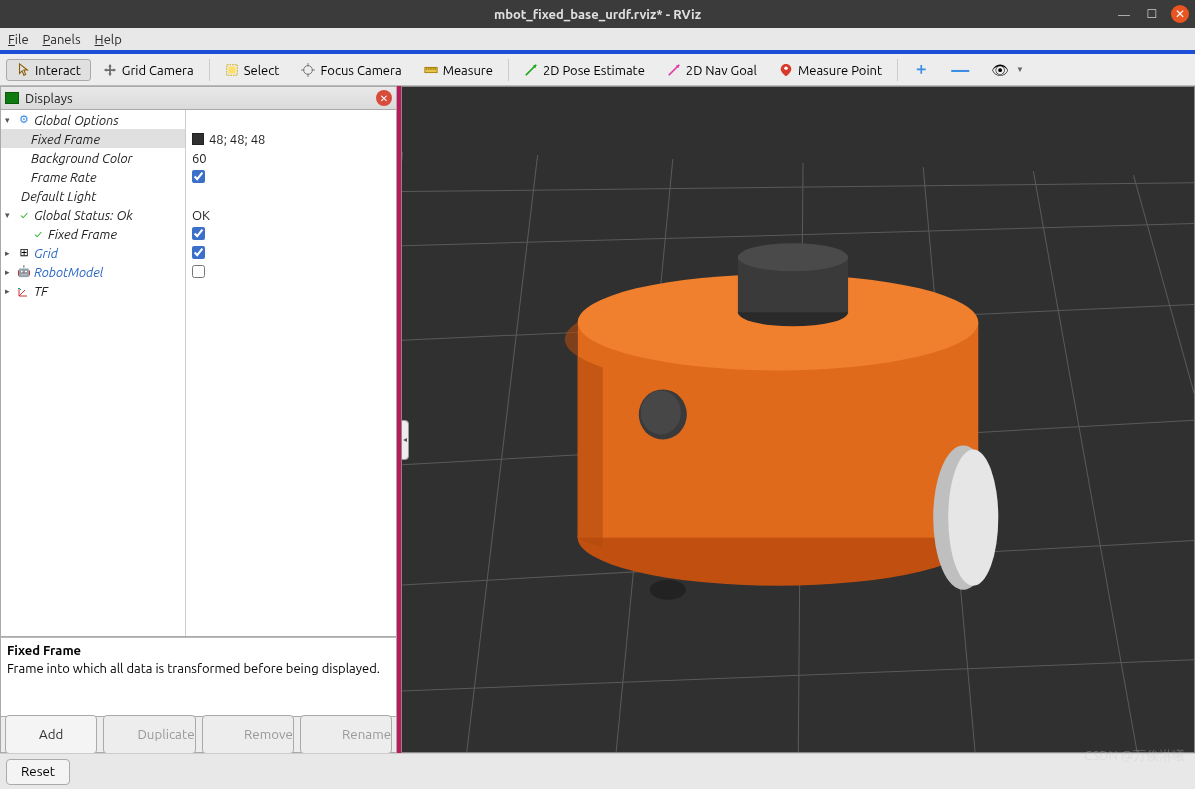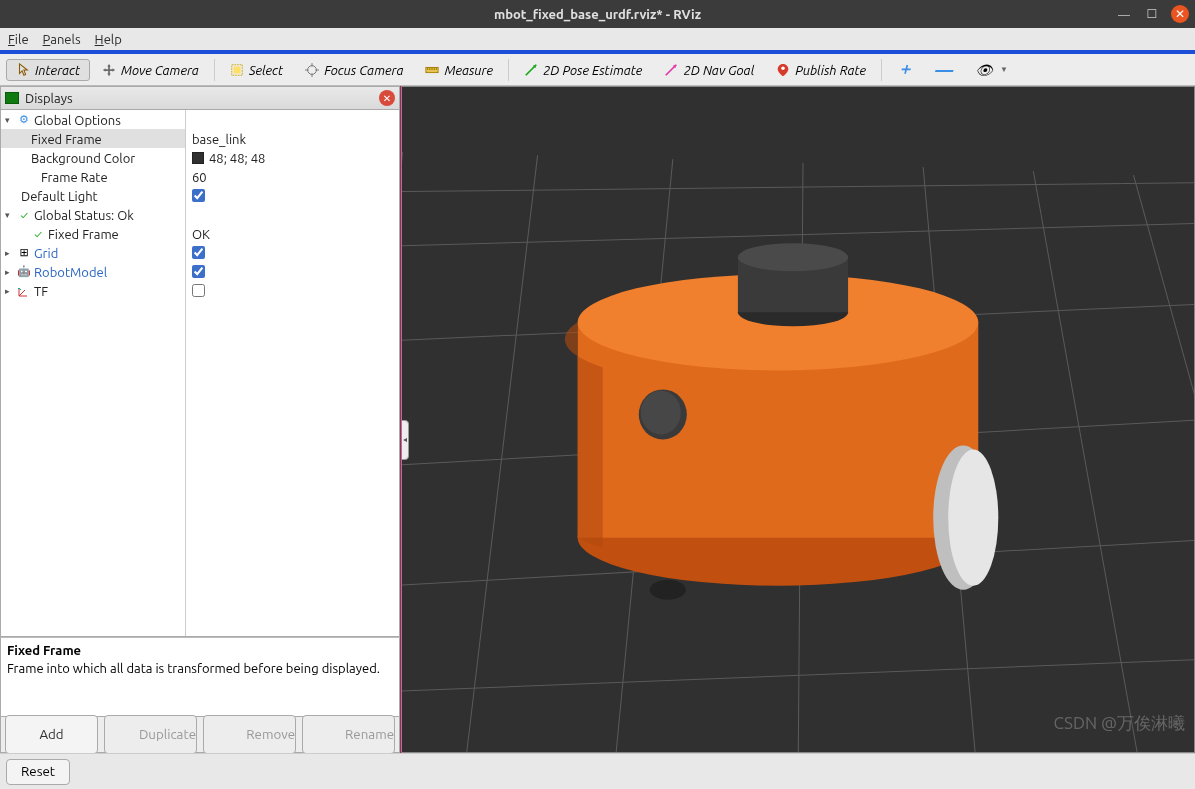--- a/index.html
+++ b/index.html
@@ -11,47 +11,47 @@
 .titlebar .controls { position: absolute; right: 6px; display: flex; gap: 10px; align-items: center; }
 .titlebar .ctrl { width: 18px; height: 18px; display: flex; align-items: center; justify-content: center; font-size: 12px; color: #ccc; border-radius: 50%; }
 .titlebar .ctrl.close { background: #e95420; color: #fff; }
 
 
 .menubar { height: 26px; background: #e8e8e8; border-bottom: 4px solid #1d4ed8; display: flex; align-items: center; padding: 0 8px; gap: 14px; }
 .menubar .menuitem { color: #2b2b2b; }
 .menubar .menuitem .u { text-decoration: underline; }
 
 
-.toolbar { height: 32px; background: #ededed; border-bottom: 1px solid #bbb; display: flex; align-items: center; padding: 0 6px; gap: 2px; font-style: italic; }
+.toolbar { height: 32px; background: #ededed; border-bottom: 1px solid #bbb; display: flex; align-items: center; padding: 0 6px; gap: 2px; }
 .toolbar .tbtn { display: inline-flex; align-items: center; gap: 5px; padding: 3px 9px; border: 1px solid transparent; border-radius: 3px; }
 .toolbar .tbtn.active { background: #e0e0e0; border: 1px solid #aaa; }
 .toolbar .sep { width: 1px; height: 22px; background: #ccc; margin: 0 3px; }
 .toolbar .ticon { width: 14px; height: 14px; display: inline-block; }
 .toolbar .plus { color: #3b8ee6; font-weight: bold; font-size: 16px; }
 .toolbar .minus { color: #3b8ee6; font-weight: bold; font-size: 18px; }
 .toolbar .eye { font-size: 14px; }
 .toolbar .dd { font-size: 8px; color: #666; margin-left: 2px; }
 
 
 .main { flex: 1; display: flex; background: #e8e8e8; min-height: 0; }
 
 
-.left { width: 401px; display: flex; flex-direction: column; border-right: 1px solid #be185d; padding-right: 0; }
+.left { width: 401px; display: flex; flex-direction: column; border-right: 4px solid #be185d; padding-right: 0; }
 .panel-hdr { height: 24px; background: linear-gradient(#e9e9e9,#dadada); border: 1px solid #aaa; display: flex; align-items: center; padding: 0 4px; gap: 6px; }
 .panel-hdr .mon { width: 14px; height: 12px; border: 1px solid #0a5a0a; background: #0f7a0f; }
 .panel-hdr .ptitle { flex: 1; color: #222; }
 .panel-hdr .closebtn { width: 16px; height: 16px; border-radius: 50%; background: #d84a3a; color: #fff; font-size: 10px; display: flex; align-items: center; justify-content: center; }
 
 .tree-wrap { flex: 1; display: flex; border: 1px solid #aaa; border-top: none; min-height: 0; }
 .tree-col1 { width: 185px; border-right: 1px solid #ccc; overflow: hidden; background: #fff; }
 .tree-col2 { flex: 1; background: #fff; }
 .tree-row { display: flex; align-items: center; height: 19px; padding-left: 4px; gap: 3px; white-space: nowrap; }
 .tree-row .tog { width: 9px; font-size: 9px; color: #555; }
 .tree-row .icn { width: 14px; display: inline-flex; justify-content: center; font-size: 11px; }
-.tree-row .lbl { color: #222; }
+.tree-row .lbl { color: #222; font-style: italic; }
 .tree-row .lbl.link { color: #2965c4; }
 .tree-row.sel { background: #e0e0e0; }
 .val-row { height: 19px; display: flex; align-items: center; padding-left: 6px; gap: 5px; color: #222; }
 .swatch { width: 12px; height: 12px; background: #303030; border: 1px solid #222; }
 .chk { width: 13px; height: 13px; accent-color: #3b6fc9; }
 
 .desc { height: 80px; border: 1px solid #aaa; border-top: 1px solid #bbb; background: #fff; padding: 4px 6px; line-height: 1.35; }
 .desc b { font-weight: bold; }
 
 .btnrow { height: 36px; display: flex; align-items: center; gap: 6px; padding: 4px 4px; border: 1px solid #aaa; border-top: none; background: #ededed; }
@@ -59,21 +59,21 @@
 .btnrow button:disabled { color: #999; background: #ededed; text-align: right; }
 
 .bottombar { height: 36px; display: flex; align-items: center; padding: 4px 6px; background: #e8e8e8; border-top: 1px solid #ccc; }
 .bottombar button { height: 26px; padding: 0 14px; border: 1px solid #aaa; border-radius: 4px; background: #f4f4f4; text-align: center; }
 
 
 .viewport { flex: 1; background: #303030; position: relative; overflow: hidden; border: 1px solid #888; }
 .viewport svg { width: 100%; height: 100%; display: block; }
 .splitter-handle { position: absolute; left: -1px; top: 50%; width: 8px; height: 40px; background: #ededed; border: 1px solid #999; border-radius: 0 4px 4px 0; display: flex; align-items: center; justify-content: center; font-size: 8px; color: #555; }
 
-.watermark { position: absolute; right: 10px; bottom: 54px; color: rgba(200,200,200,0.35); font-size: 17px; pointer-events: none; }
+.watermark { position: absolute; right: 10px; bottom: 24px; color: rgba(200,200,200,0.35); font-size: 13px; pointer-events: none; }
 </style>
 </head>
 <body>
 
 <div class="titlebar">
   <div class="title">mbot_fixed_base_urdf.rviz* - RViz</div>
   <div class="controls">
     <div class="ctrl">—</div>
     <div class="ctrl">☐</div>
     <div class="ctrl close">✕</div>
@@ -90,21 +90,21 @@
   <div class="tbtn active">
     <svg class="ticon" viewBox="0 0 16 16">
         <path d="M4 1 L4 12 L7 9 L9 14 L11 13 L9 8 L13 8 Z" fill="none" stroke="#8a5a00" stroke-width="1.2"></path>
       </svg>
     <span>Interact</span>
   </div>
   <div class="tbtn">
     <svg class="ticon" viewBox="0 0 16 16">
         <path d="M8 1 L10 4 H9 V7 H12 V6 L15 8 L12 10 V9 H9 V12 H10 L8 15 L6 12 H7 V9 H4 V10 L1 8 L4 6 V7 H7 V4 H6 Z" fill="#6b6b6b"></path>
       </svg>
-    <span>Move Camera</span>
+    <span>Grid Camera</span>
   </div>
   <div class="sep"></div>
   <div class="tbtn">
     <svg class="ticon" viewBox="0 0 16 16">
         <rect x="2" y="2" width="12" height="12" fill="none" stroke="#c9a400" stroke-dasharray="2 1"></rect>
         <rect x="4" y="4" width="8" height="8" fill="#ffe066"></rect>
       </svg>
     <span>Select</span>
   </div>
   <div class="tbtn">
@@ -134,21 +134,21 @@
         <path d="M2 14 L14 2" stroke="#e23ba8" stroke-width="2"></path>
         <path d="M14 2 L10 3 L13 6 Z" fill="#e23ba8"></path>
       </svg>
     <span>2D Nav Goal</span>
   </div>
   <div class="tbtn">
     <svg class="ticon" viewBox="0 0 16 16">
         <path d="M8 1 C4 1 2 4 2 7 C2 11 8 15 8 15 C8 15 14 11 14 7 C14 4 12 1 8 1 Z" fill="#d83a2a"></path>
         <circle cx="8" cy="6" r="2" fill="#fff"></circle>
       </svg>
-    <span>Publish Rate</span>
+    <span>Measure Point</span>
   </div>
   <div class="sep"></div>
   <div class="tbtn">
       <span class="plus">＋</span>
     </div>
   <div class="tbtn">
       <span class="minus">—</span>
     </div>
   <div class="tbtn">
       <span class="eye">👁</span>
@@ -171,21 +171,21 @@
           <span class="tog">▾</span>
             <span class="icn" style="color:#3b8ee6">⚙</span>
           <span class="lbl">Global Options</span>
         </div>
         <div class="tree-row sel" style="padding-left:30px">
           <span class="lbl">Fixed Frame</span>
         </div>
         <div class="tree-row" style="padding-left:30px">
           <span class="lbl">Background Color</span>
         </div>
-        <div class="tree-row" style="padding-left:40px">
+        <div class="tree-row" style="padding-left:30px">
           <span class="lbl">Frame Rate</span>
         </div>
         <div class="tree-row" style="padding-left:20px">
           <span class="lbl">Default Light</span>
         </div>
         <div class="tree-row">
           <span class="tog">▾</span>
             <span class="icn" style="color:#1aa81a">✓</span>
           <span class="lbl">Global Status: Ok</span>
         </div>
@@ -209,23 +209,20 @@
               <svg width="12" height="12" viewBox="0 0 12 12">
                 <path d="M1 11 L1 3 M1 11 L9 11 M1 11 L7 5" stroke="#c33" fill="none"></path>
                 <path d="M1 3 L-1 5 M1 3 L3 5" stroke="#1a8" fill="none"></path>
               </svg>
             </span>
           <span class="lbl">TF</span>
         </div>
       </div>
       <div class="tree-col2">
         <div class="val-row"></div>
-        <div class="val-row sel">
-            <span>base_link</span>
-          </div>
         <div class="val-row">
             <div class="swatch"></div>
             <span>48; 48; 48</span>
           </div>
         <div class="val-row">
             <span>60</span>
           </div>
         <div class="val-row">
             <input type="checkbox" class="chk" checked="" style="">
           </div>

